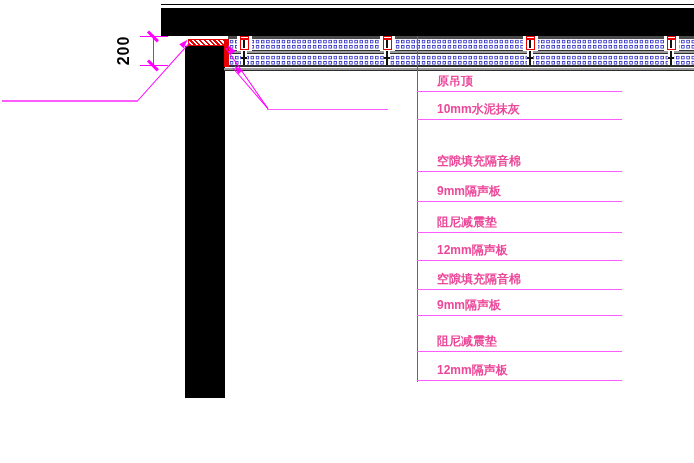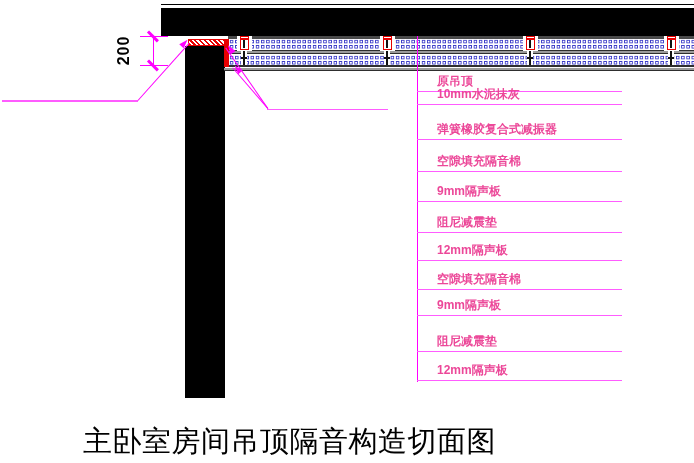--- a/index.html
+++ b/index.html
@@ -119,25 +119,22 @@
   <div class="abs leader" style="left:268px;top:107.9px;width:73.7px;transform:rotate(-124.8deg);"></div>
   <div class="abs leader" style="left:268px;top:107.9px;width:53.5px;transform:rotate(-130.8deg);"></div>
   <div class="abs arr" style="left:226px;top:46px;border-top:3px solid transparent;border-bottom:3px solid transparent;border-right:9px solid #ff00ff;transform:rotate(55deg);"></div>
   <div class="abs arr" style="left:233px;top:66px;border-top:3px solid transparent;border-bottom:3px solid transparent;border-right:9px solid #ff00ff;transform:rotate(49deg);"></div>
 
   <div class="abs ladder"></div>
 
   <div class="abs layer-row" style="top:70.3px">
       <span>原吊顶</span>
     </div>
-  <div class="abs layer-row" style="top:83px">
+  <div class="abs layer-row" style="top:98px">
       <span>10mm水泥抹灰</span>
-    </div>
-  <div class="abs layer-row" style="top:118.3px">
-      <span>弹簧橡胶复合式减振器</span>
     </div>
   <div class="abs layer-row" style="top:150.3px">
       <span>空隙填充隔音棉</span>
     </div>
   <div class="abs layer-row" style="top:180.3px">
       <span>9mm隔声板</span>
     </div>
   <div class="abs layer-row" style="top:211.3px">
       <span>阻尼减震垫</span>
     </div>
@@ -150,15 +147,14 @@
   <div class="abs layer-row" style="top:294.3px">
       <span>9mm隔声板</span>
     </div>
   <div class="abs layer-row" style="top:330.3px">
       <span>阻尼减震垫</span>
     </div>
   <div class="abs layer-row" style="top:359.3px">
       <span>12mm隔声板</span>
     </div>
 
-  <div class="abs title">主卧室房间吊顶隔音构造切面图</div>
 
 </div>
 
 </body></html>

